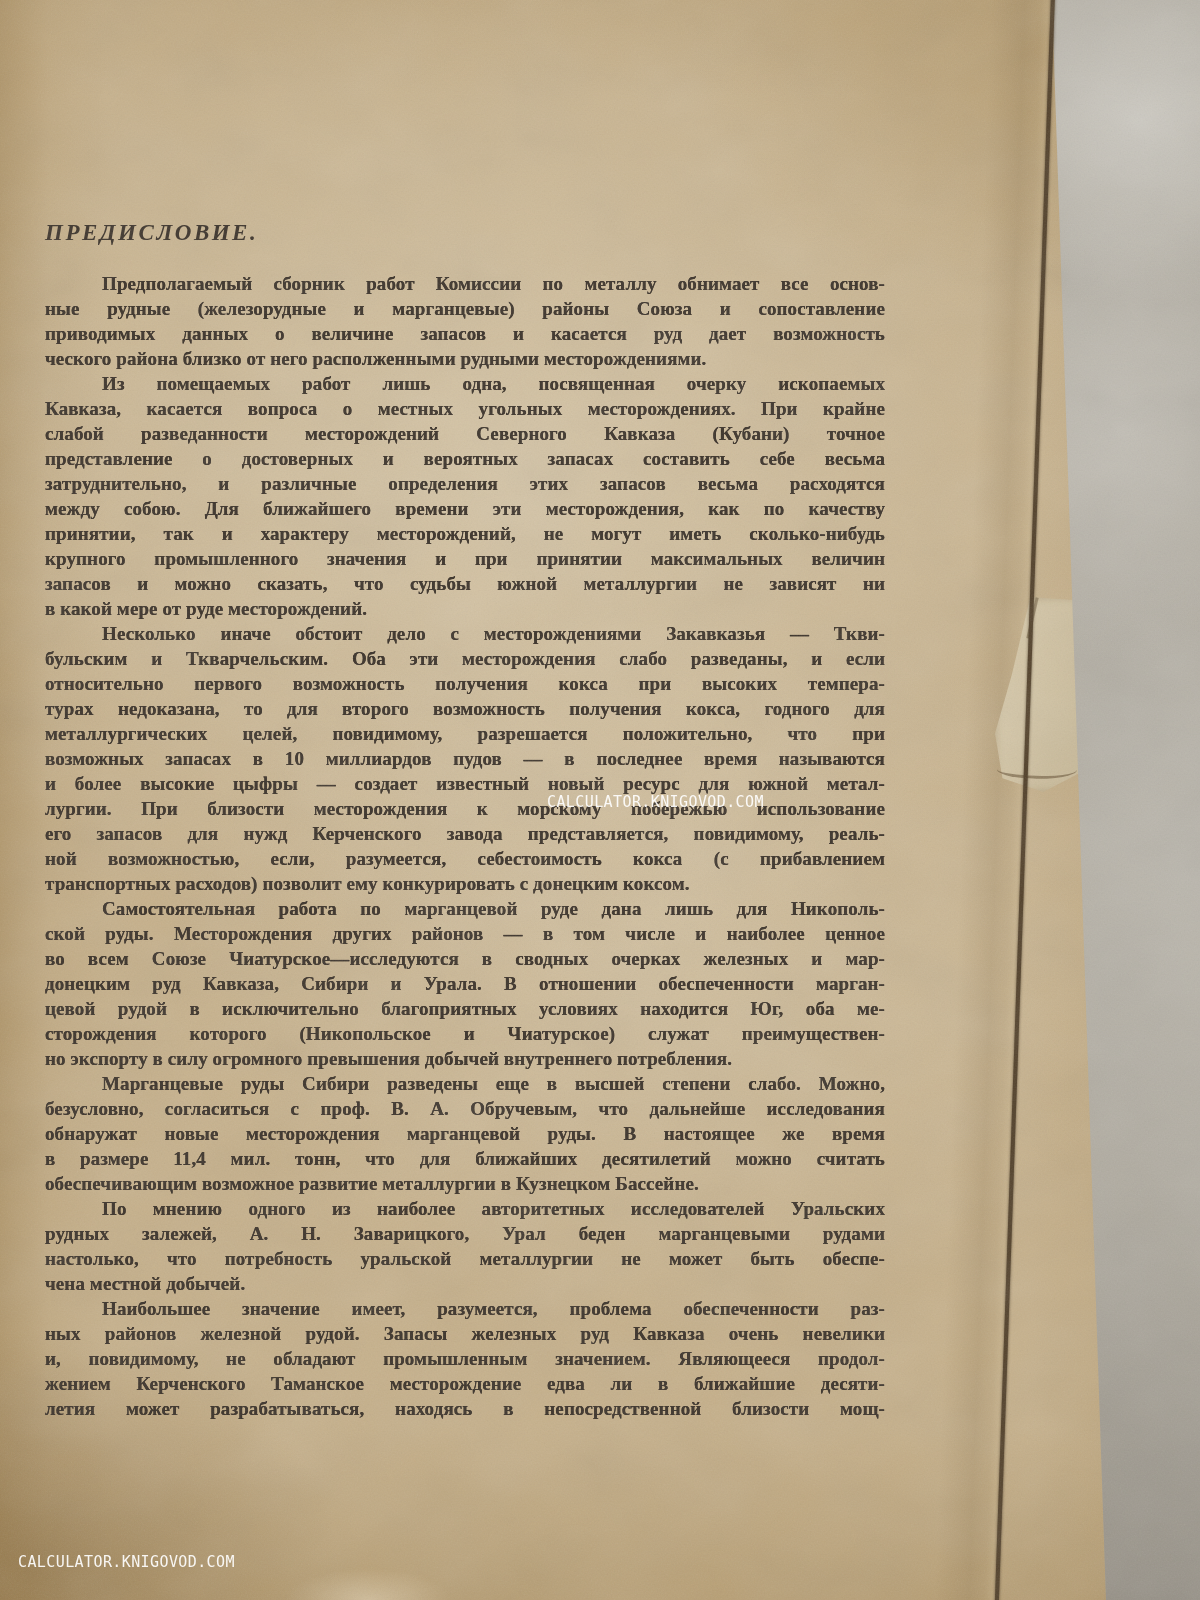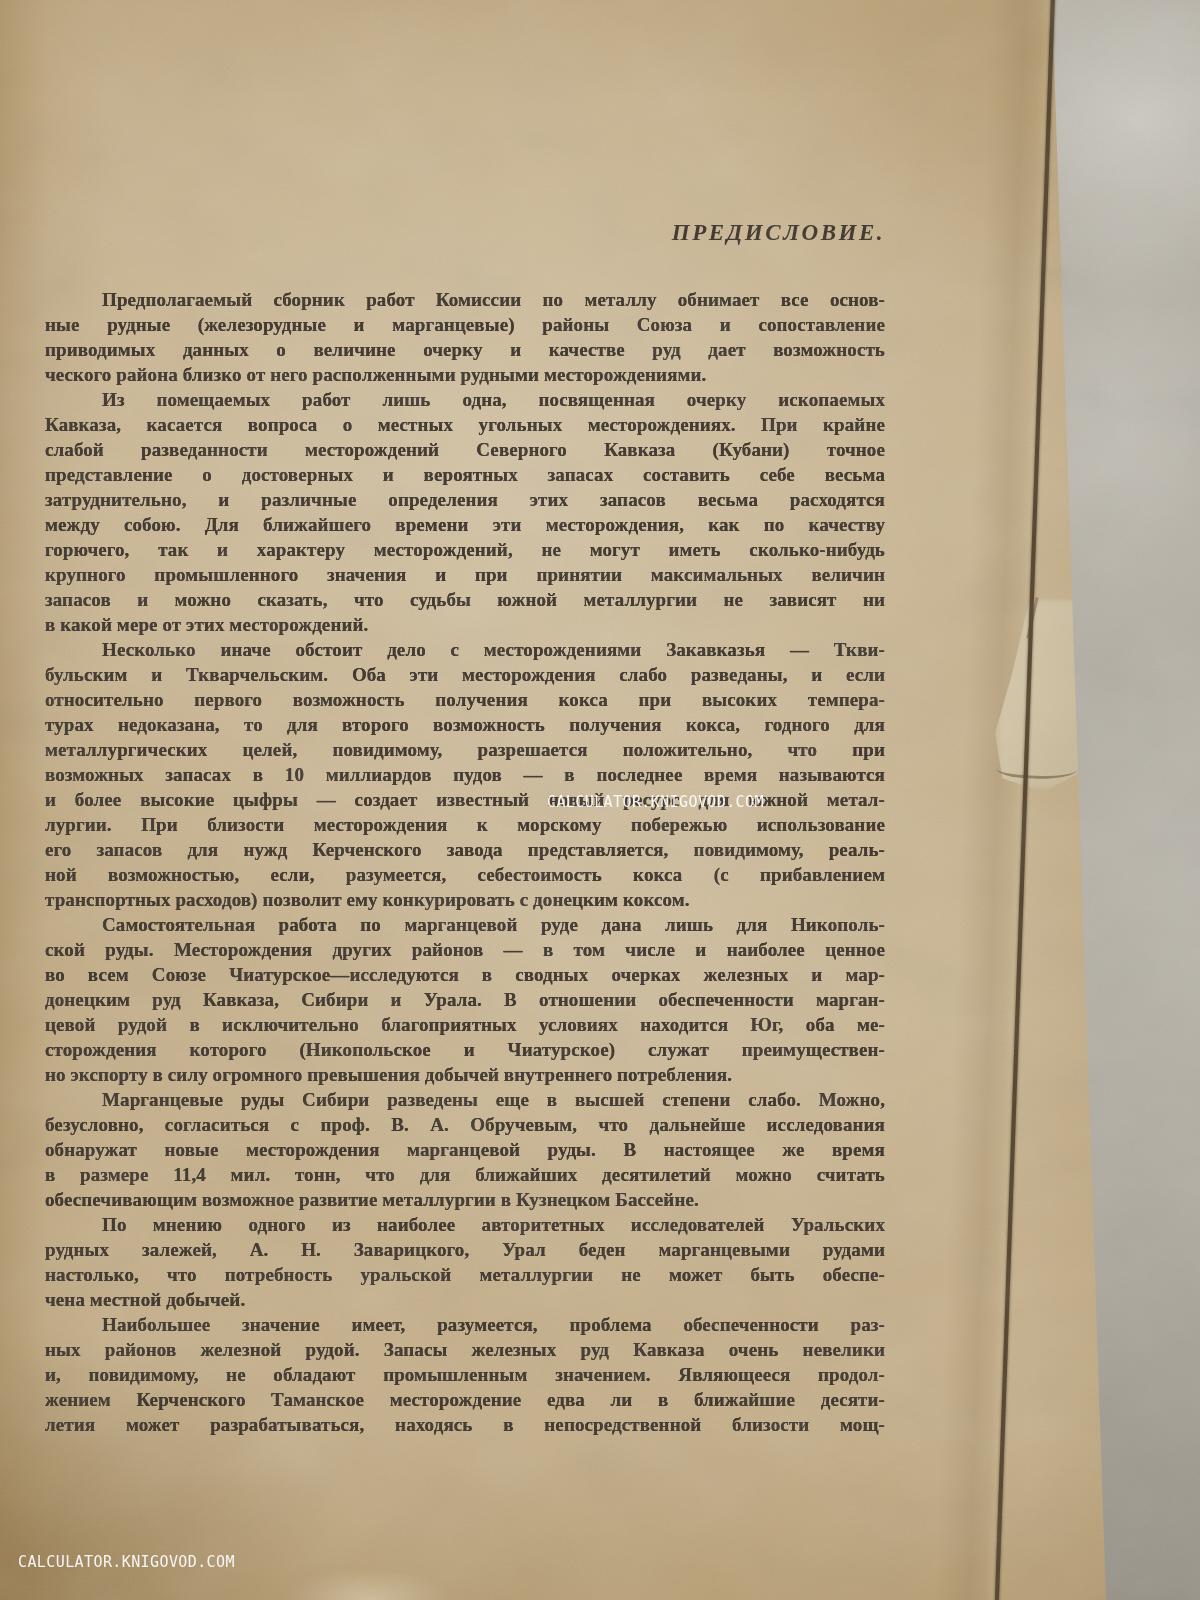--- a/index.html
+++ b/index.html
@@ -67,21 +67,21 @@
     box-shadow:0 0 3px rgba(60,45,25,.8); border-radius:2px;
   }
   
   .textblock {
     position:absolute; left:45px; top:219px; width:840px;
     color:var(--ink, #3a3128); font-weight:bold; font-size:19px;
     filter:blur(.3px);
   }
   .textblock .title {
     font-style:italic; font-weight:bold; font-size:23px; letter-spacing:2.5px;
-    text-align:right; height:28px; line-height:28px; margin:0 0 40px 0;
+    text-align:left; height:28px; line-height:28px; margin:0 0 24px 0;
   }
   .line {
     height:25px; line-height:25px; overflow:hidden;
     text-align:justify; text-align-last:justify; letter-spacing:.1px;
     text-shadow:0 0 .5px currentColor;
   }
   .line.first { text-indent:57px; }
   .line.last  { text-align-last:left; }
   
   .grain { position:absolute; inset:0; pointer-events:none; }
@@ -105,34 +105,34 @@
 <div class="flap-notch"></div>
 <div class="surface"></div>
 <div class="page-edge-line"></div>
 
 <div class="textblock">
   <div class="title">ПРЕДИСЛОВИЕ.</div>
   <div id="paragraphs">
       <div>
         <div class="line first">Предполагаемый сборник работ Комиссии по металлу обнимает все основ-</div>
         <div class="line">ные рудные (железорудные и марганцевые) районы Союза и сопоставление</div>
-        <div class="line">приводимых данных о величине очерку и качестве руд дает возможность</div>
+        <div class="line">приводимых данных о величине запасов и касается руд дает возможность</div>
         <div class="line last">ческого района близко от него располженными рудными месторождениями.</div>
       </div>
       <div>
         <div class="line first">Из помещаемых работ лишь одна, посвященная очерку ископаемых</div>
         <div class="line">Кавказа, касается вопроса о местных угольных месторождениях. При крайне</div>
         <div class="line">слабой разведанности месторождений Северного Кавказа (Кубани) точное</div>
         <div class="line">представление о достоверных и вероятных запасах составить себе весьма</div>
         <div class="line">затруднительно, и различные определения этих запасов весьма расходятся</div>
         <div class="line">между собою. Для ближайшего времени эти месторождения, как по качеству</div>
-        <div class="line">горючего, так и характеру месторождений, не могут иметь сколько-нибудь</div>
+        <div class="line">принятии, так и характеру месторождений, не могут иметь сколько-нибудь</div>
         <div class="line">крупного промышленного значения и при принятии максимальных величин</div>
         <div class="line">запасов и можно сказать, что судьбы южной металлургии не зависят ни</div>
-        <div class="line last">в какой мере от этих месторождений.</div>
+        <div class="line last">в какой мере от руде месторождений.</div>
       </div>
       <div>
         <div class="line first">Несколько иначе обстоит дело с месторождениями Закавказья — Ткви-</div>
         <div class="line">бульским и Ткварчельским. Оба эти месторождения слабо разведаны, и если</div>
         <div class="line">относительно первого возможность получения кокса при высоких темпера-</div>
         <div class="line">турах недоказана, то для второго возможность получения кокса, годного для</div>
         <div class="line">металлургических целей, повидимому, разрешается положительно, что при</div>
         <div class="line">возможных запасах в 10 миллиардов пудов — в последнее время называются</div>
         <div class="line">и более высокие цыфры — создает известный новый ресурс для южной метал-</div>
         <div class="line">лургии. При близости месторождения к морскому побережью использование</div>

